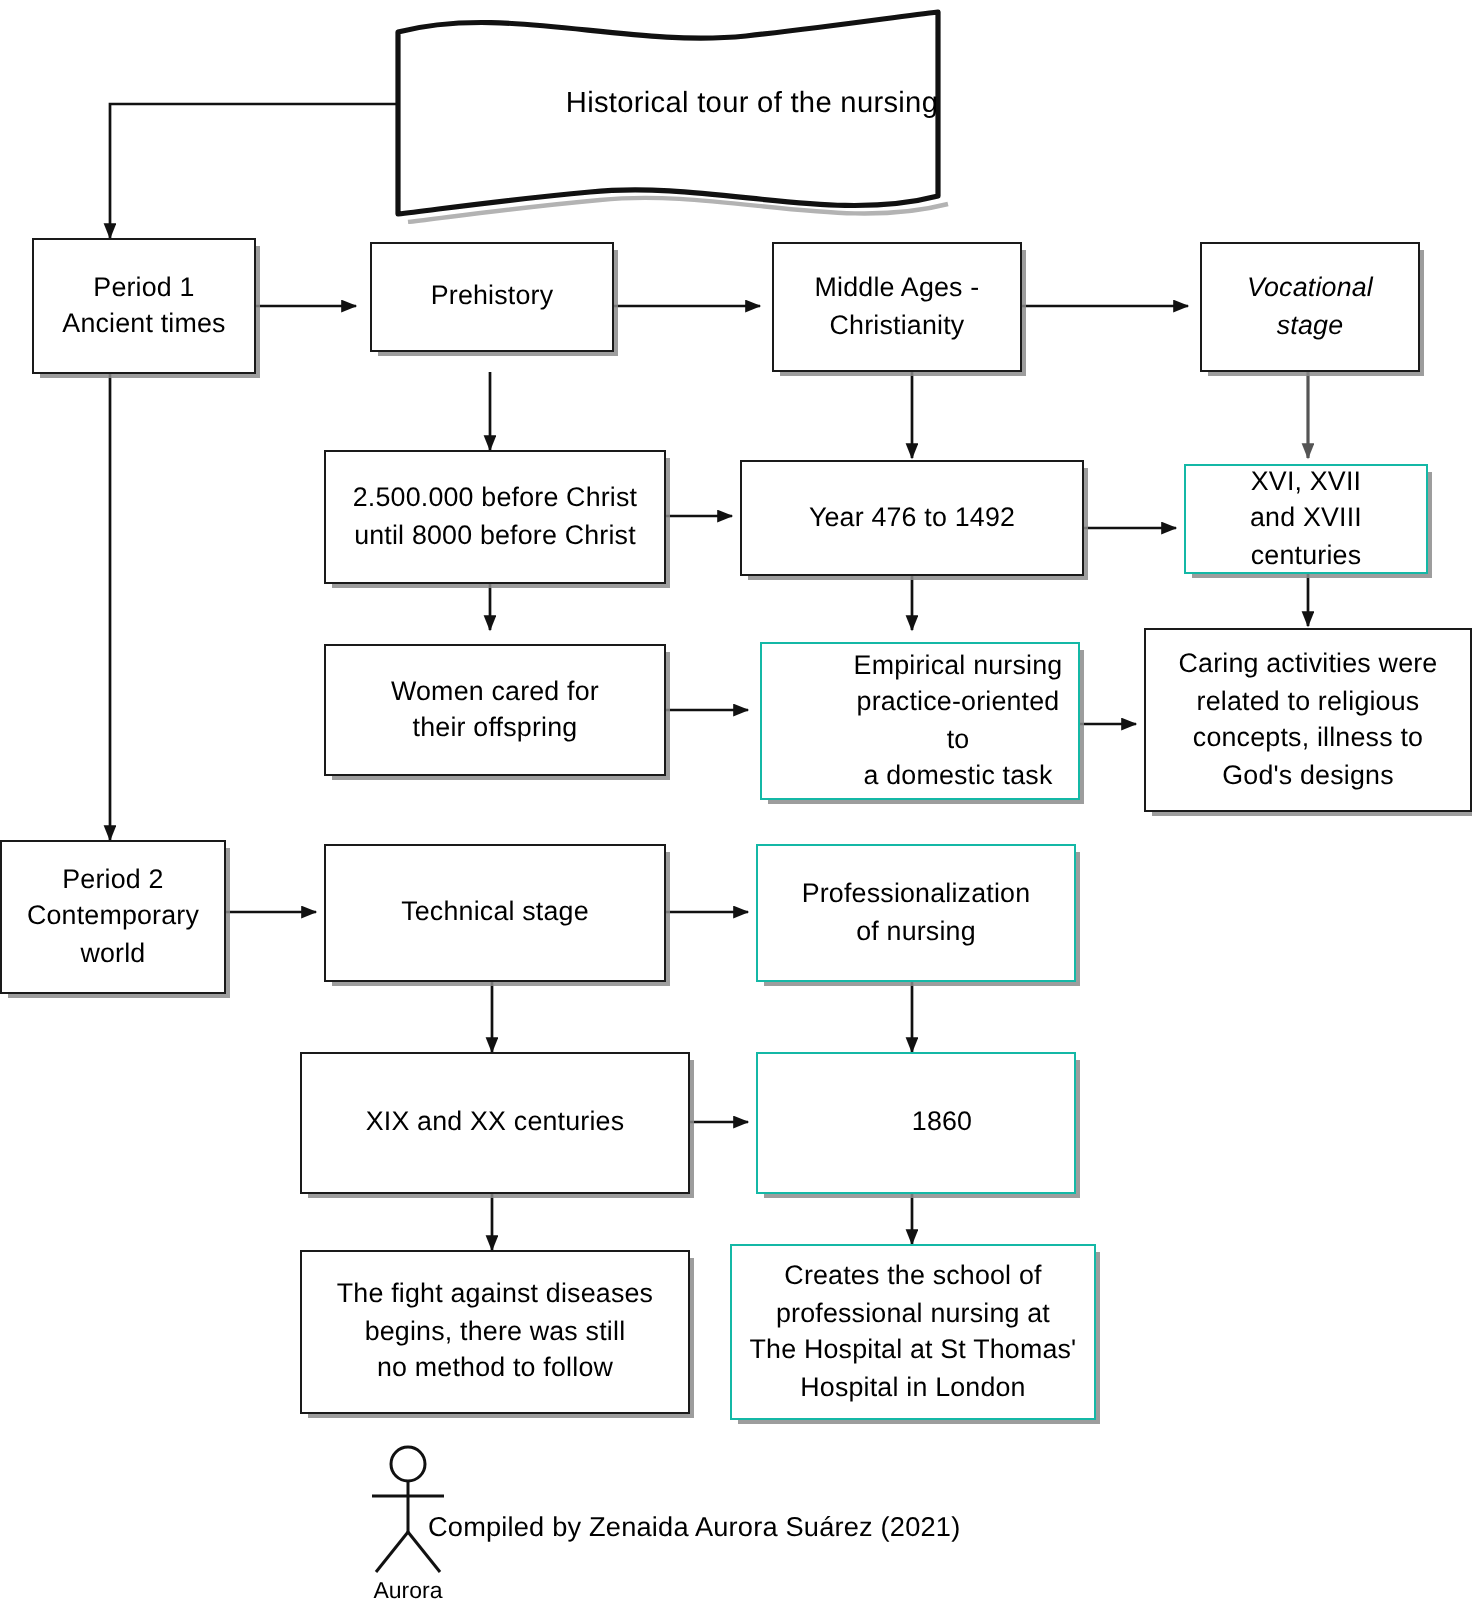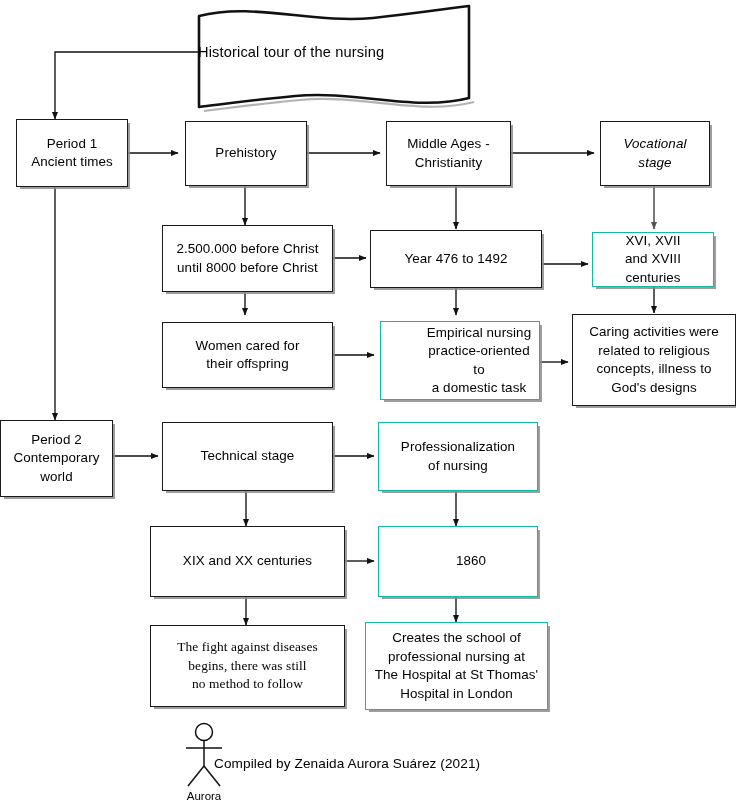--- a/index.html
+++ b/index.html
@@ -50,23 +50,25 @@
     top: 2px;
     width: 282px;
     height: 110px;
     z-index: 3;
   }
   #title-text {
     position: absolute;
     left: 198px;
     top: 44px;
     width: 268px;
+    text-align: center;
     font-size: 14.6px;
     letter-spacing: 0.15px;
     z-index: 4;
+    padding-left: 44px;
   }
   #actor-fig {
     position: absolute;
     left: 178px;
     top: 722px;
     width: 52px;
     height: 68px;
     z-index: 3;
   }
   #actor-label {
@@ -145,21 +147,21 @@
            L276,96 C222,110 162,88 102,94 C58,98 24,103 6,105 Z" fill="#ffffff" stroke="#111111" stroke-width="2.6" stroke-linejoin="round"></path>
   <path d="M8,106 C26,104 60,99 104,95 C164,89 224,111 278,97" fill="none" stroke="#b3b3b3" stroke-width="2.2" transform="translate(3,3)"></path>
 </svg>
 <div id="title-text">Historical tour of the nursing</div>
 
 <div class="node" style="left:16px;  top:119px; width:112px; height:68px;">
   <span>Period 1
 Ancient times</span>
 </div>
 
-<div class="node" style="left:185px; top:121px; width:122px; height:65px;">
+<div class="node" style="left:185px; top:121px; width:122px; height:55px;">
   <span>Prehistory</span>
 </div>
 
 <div class="node" style="left:386px; top:121px; width:125px; height:65px;">
   <span>Middle Ages -
 Christianity</span>
 </div>
 
 <div class="node" style="left:600px; top:121px; width:110px; height:65px;font-style:italic;">
   <span>Vocational
@@ -214,21 +216,21 @@
 </div>
 
 <div class="node" style="left:150px; top:526px; width:195px; height:71px;">
   <span>XIX and XX centuries</span>
 </div>
 
 <div class="node heavy" style="left:378px; top:526px; width:160px; height:71px;padding-left:32px;">
   <span>1860</span>
 </div>
 
-<div class="node" style="left:150px; top:625px; width:195px; height:82px;font-family:Liberation Serif, serif;">
+<div class="node" style="left:150px; top:625px; width:195px; height:82px;">
   <span>The fight against diseases
 begins, there was still
 no method to follow</span>
 </div>
 
 <div class="node heavy" style="left:365px; top:622px; width:183px; height:88px;">
   <span>Creates the school of
 professional nursing at
 The Hospital at St Thomas'
 Hospital in London</span>

